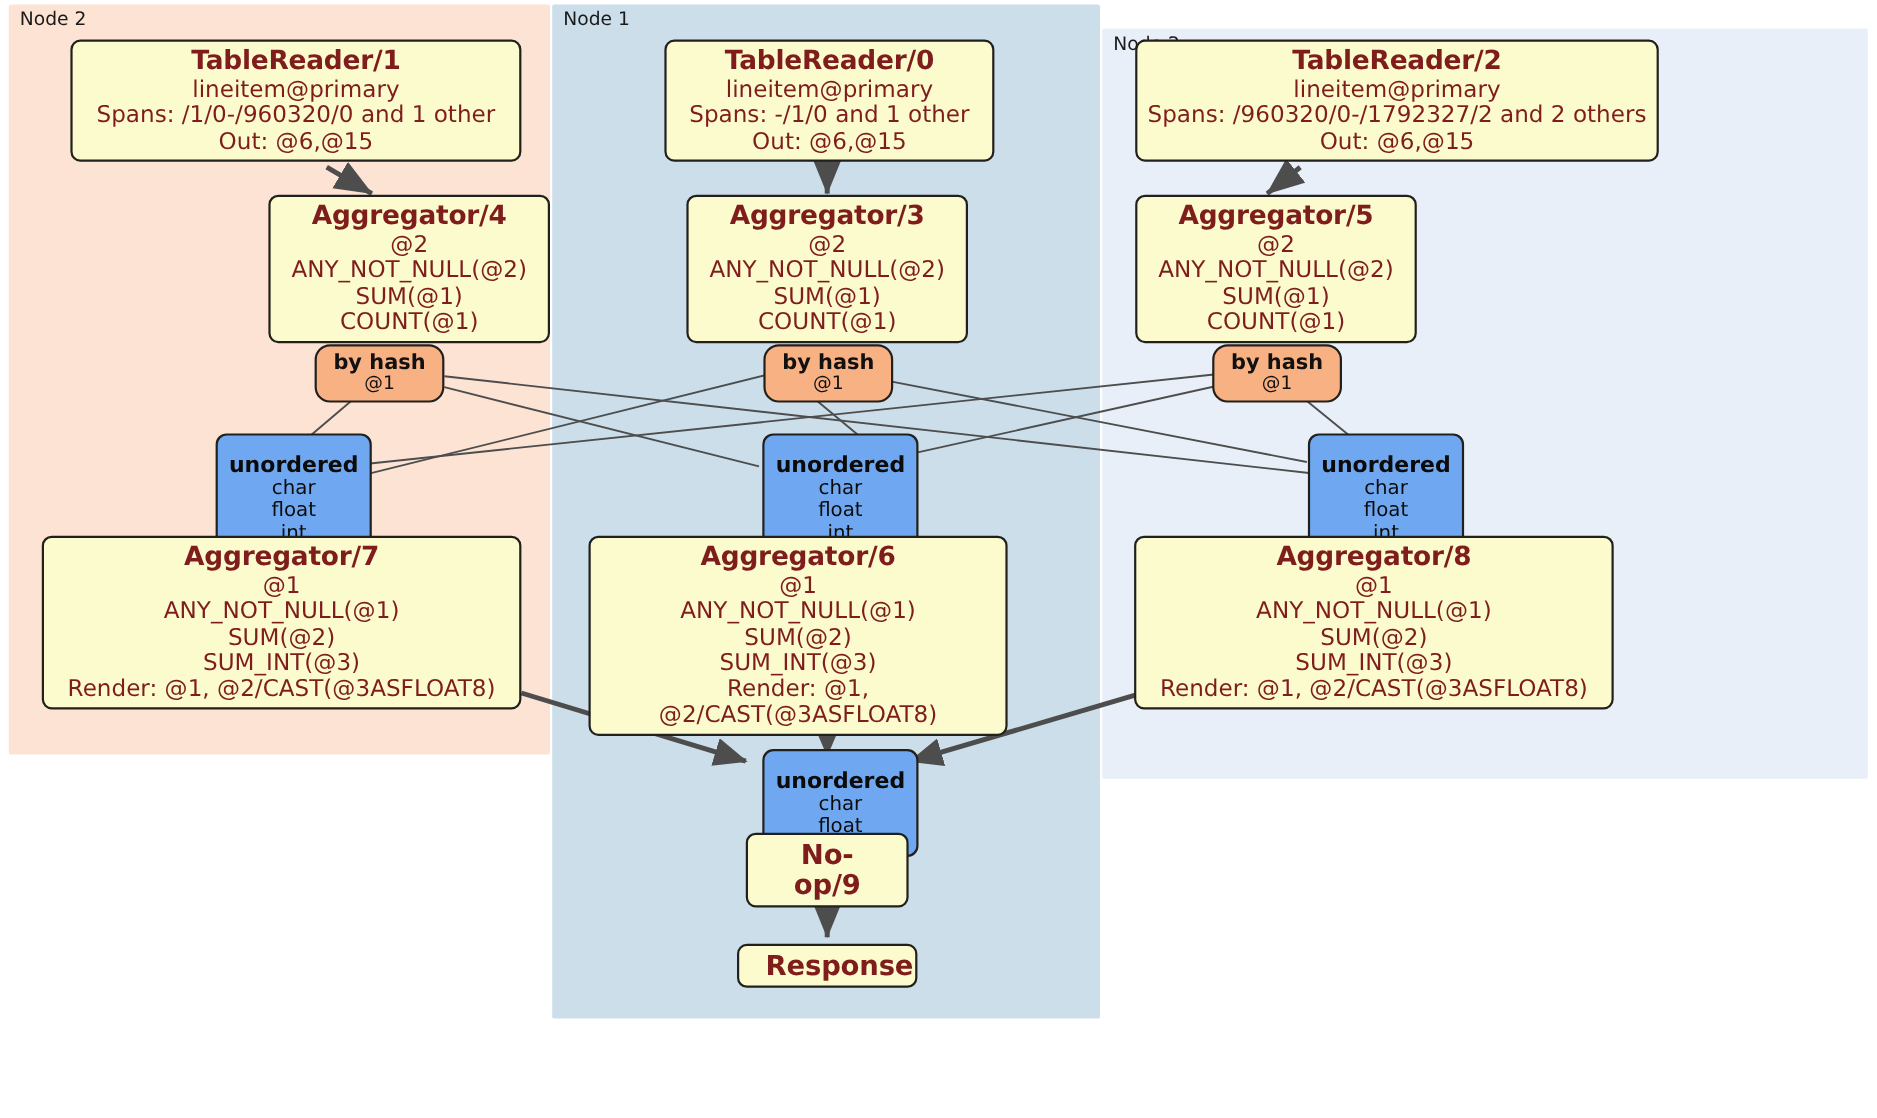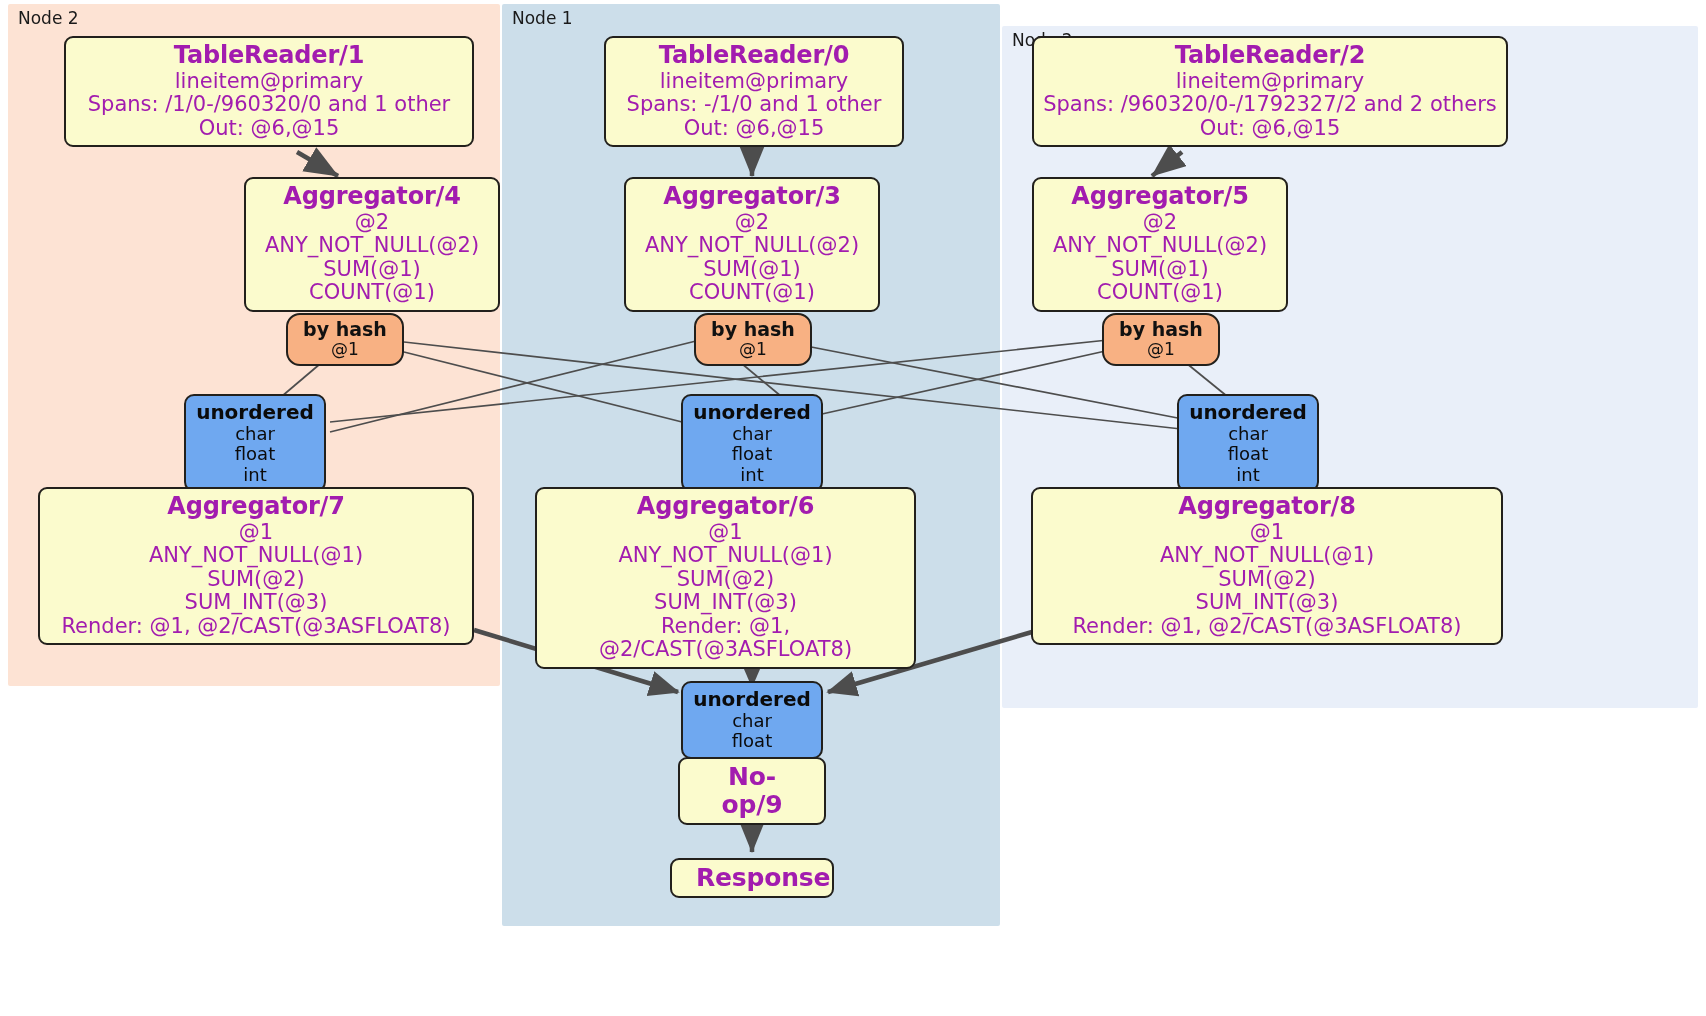--- a/index.html
+++ b/index.html
@@ -9,33 +9,33 @@
   .node-panel{position:absolute;border-radius:2px;}
   .node-panel .panel-label{position:absolute;left:10px;top:4px;font-size:17px;color:#1a1a1a;}
 
   #panel-node3{left:8px;top:4px;width:492px;height:682px;background:#fde3d4;}
   #panel-node1{left:502px;top:4px;width:498px;height:922px;background:#ccdeea;}
   #panel-node2{left:1002px;top:4px;width:696px;height:682px;background:#e9eff9;margin-top:22px;}
 
   svg#edges{position:absolute;left:0;top:0;width:1706px;height:1016px;pointer-events:none;}
 
   .box{position:absolute;box-sizing:border-box;background:#fbfbcd;border:2px solid #22201c;
-       border-radius:9px;text-align:center;color:#a21caf;line-height:1.12;padding:4px 6px 5px 6px;}
+       border-radius:9px;text-align:center;color:#7f1d1d;line-height:1.12;padding:4px 6px 5px 6px;}
   .box .ttl{font-weight:bold;font-size:24px;letter-spacing:-0.2px;display:block;margin-bottom:1px;}
   .box .ln{display:block;font-size:21px;}
   .box.small{padding:4px 24px;text-align:center;}
   .box.small .ttl{font-size:25px;margin:0;}
 
   .router{position:absolute;box-sizing:border-box;background:#f8b183;border:2px solid #22201c;
           border-radius:14px;text-align:center;color:#111;line-height:1.1;padding:4px 10px 5px;}
   .router .ttl{display:block;font-weight:bold;font-size:19px;}
   .router .ln{display:block;font-size:17px;}
 
   .sync{position:absolute;box-sizing:border-box;background:#6fa8f0;border:2px solid #22201c;
-        border-radius:10px;text-align:center;color:#0b0b0b;line-height:1.14;padding:5px 8px;}
+        border-radius:10px;text-align:center;color:#0b0b0b;line-height:1.14;padding:15px 8px;margin-left:12px;}
   .sync .ttl{display:block;font-weight:bold;font-size:20px;}
   .sync .ln{display:block;font-size:18px;}
 </style>
 </head>
 <body>
 
 <div id="stage">
 
   <div class="node-panel" id="panel-node3">
     <span class="panel-label">Node 2</span>
@@ -175,21 +175,21 @@
 
   <div class="box" style="left:535px;top:487px;width:381px;">
     <span class="ttl">Aggregator/6</span>
     <span class="ln">@1</span>
     <span class="ln">ANY_NOT_NULL(@1)</span>
     <span class="ln">SUM(@2)</span>
     <span class="ln">SUM_INT(@3)</span>
     <span class="ln">Render: @1, @2/CAST(@3ASFLOAT8)</span>
   </div>
 
-  <div class="box" style="left:1031px;top:487px;width:472px;">
+  <div class="box" style="left:1031px;top:487px;width:436px;">
     <span class="ttl">Aggregator/8</span>
     <span class="ln">@1</span>
     <span class="ln">ANY_NOT_NULL(@1)</span>
     <span class="ln">SUM(@2)</span>
     <span class="ln">SUM_INT(@3)</span>
     <span class="ln">Render: @1, @2/CAST(@3ASFLOAT8)</span>
   </div>
 
   <div class="sync" style="left:681px;top:681px;width:142px;">
     <span class="ttl">unordered</span>

